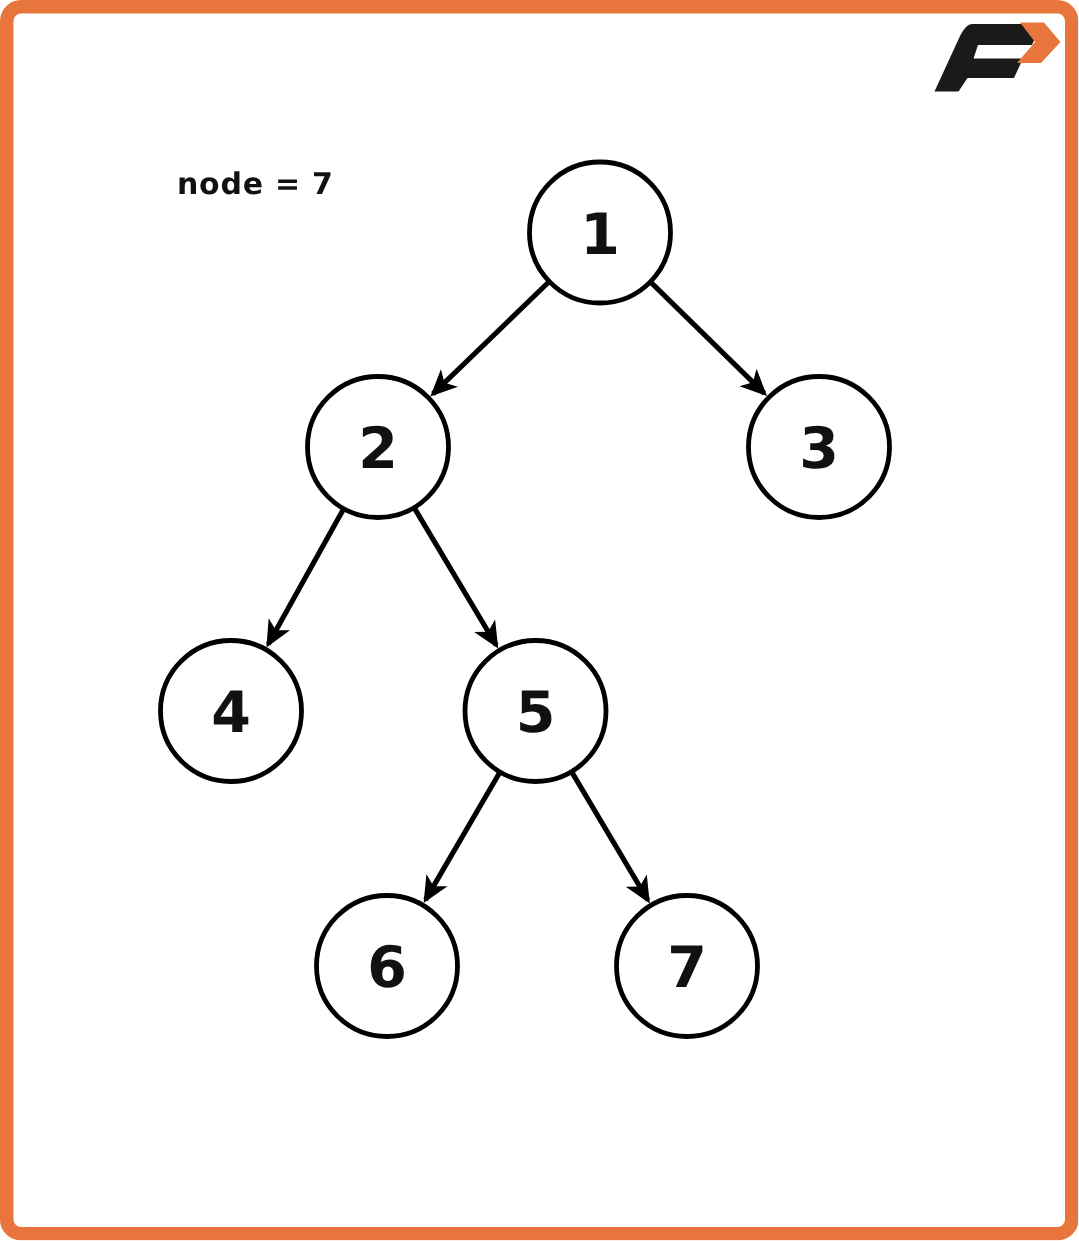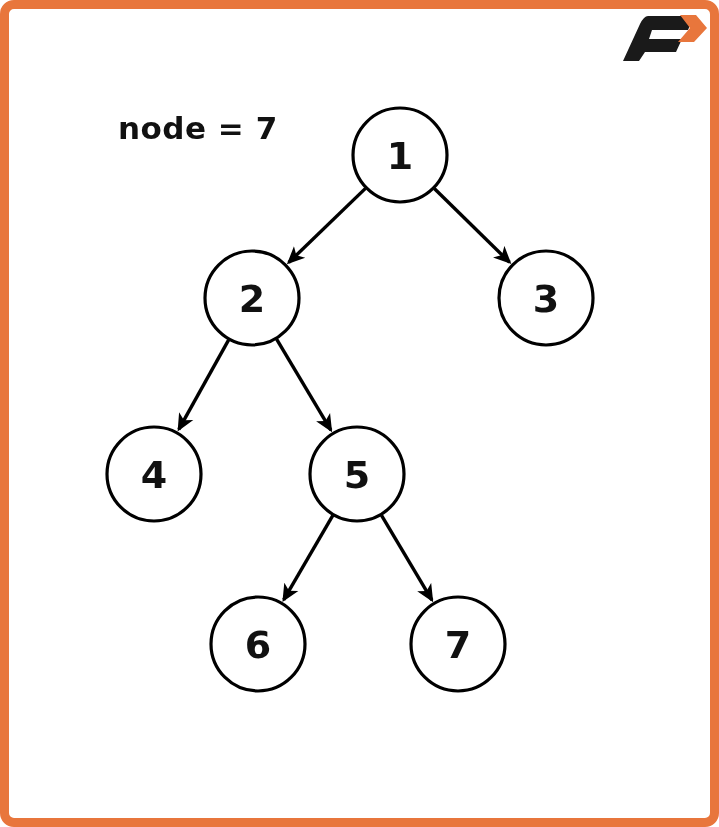--- a/index.html
+++ b/index.html
@@ -54,21 +54,21 @@
     stroke: #000000;
     stroke-width: 3.4;
     fill: none;
   }
   #caption {
     position: absolute;
     left: 118px;
     top: 110px;
     font-family: "DejaVu Sans", "Liberation Sans", sans-serif;
     font-weight: bold;
-    font-size: 31px;
+    font-size: 20px;
     letter-spacing: 0.5px;
     color: #111111;
     white-space: nowrap;
   }
   #logo {
     position: absolute;
     left: 618px;
     top: 12px;
     width: 90px;
     height: 52px;

